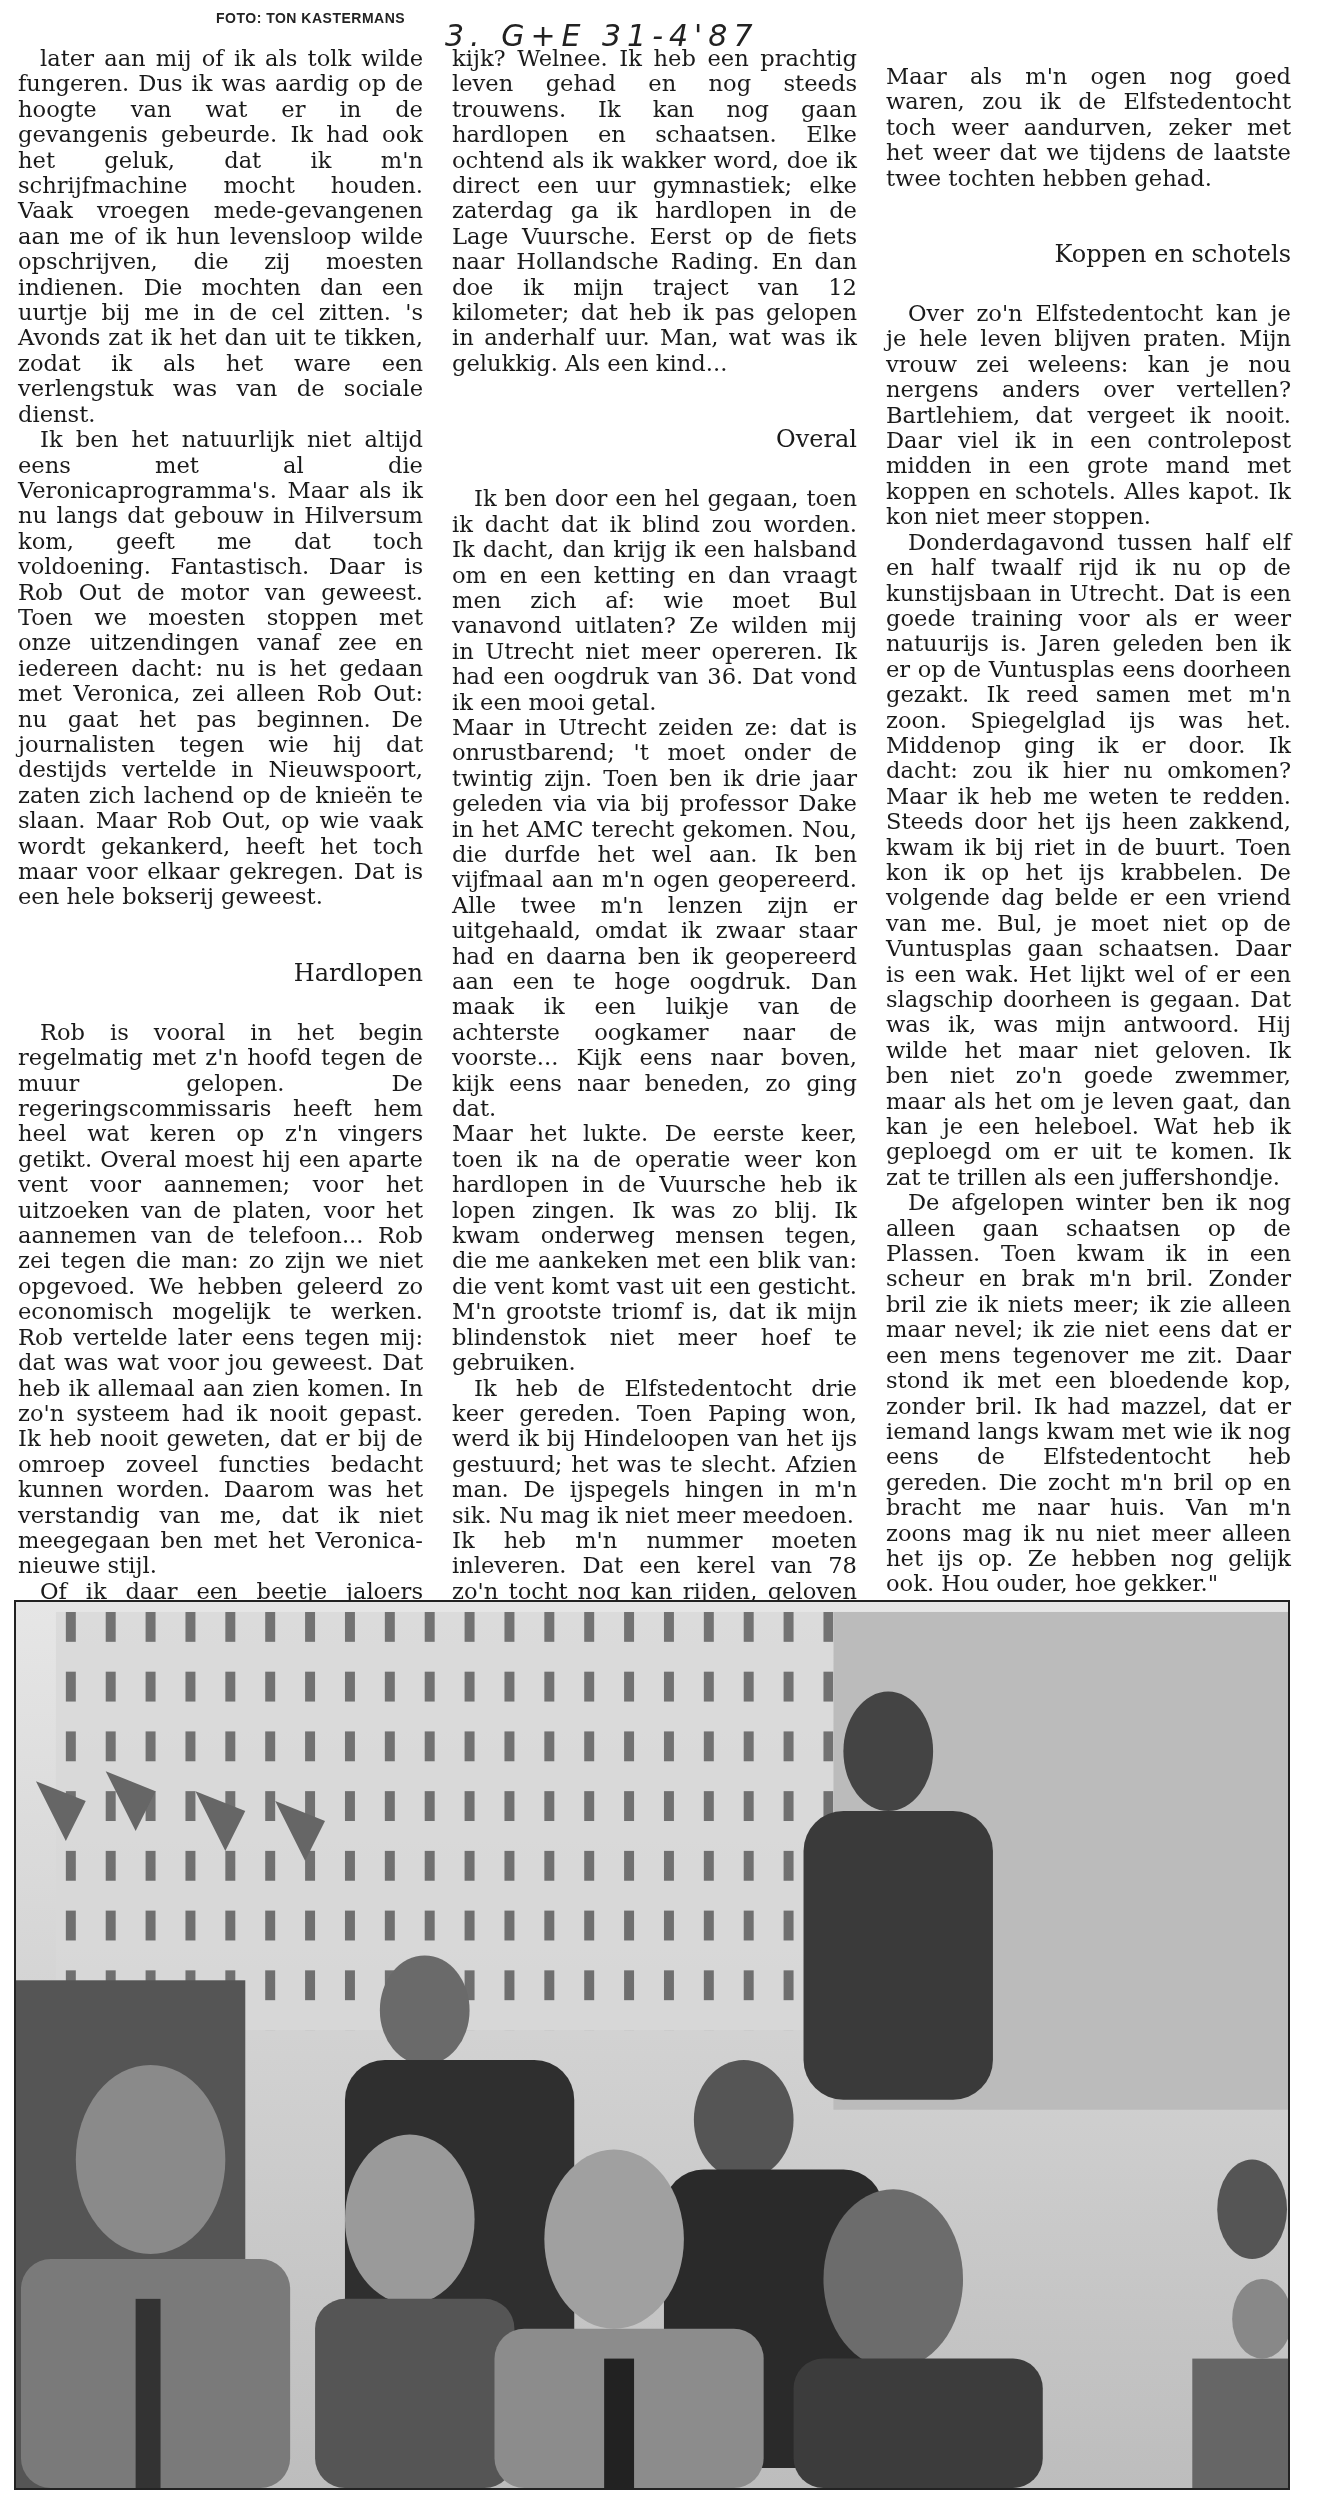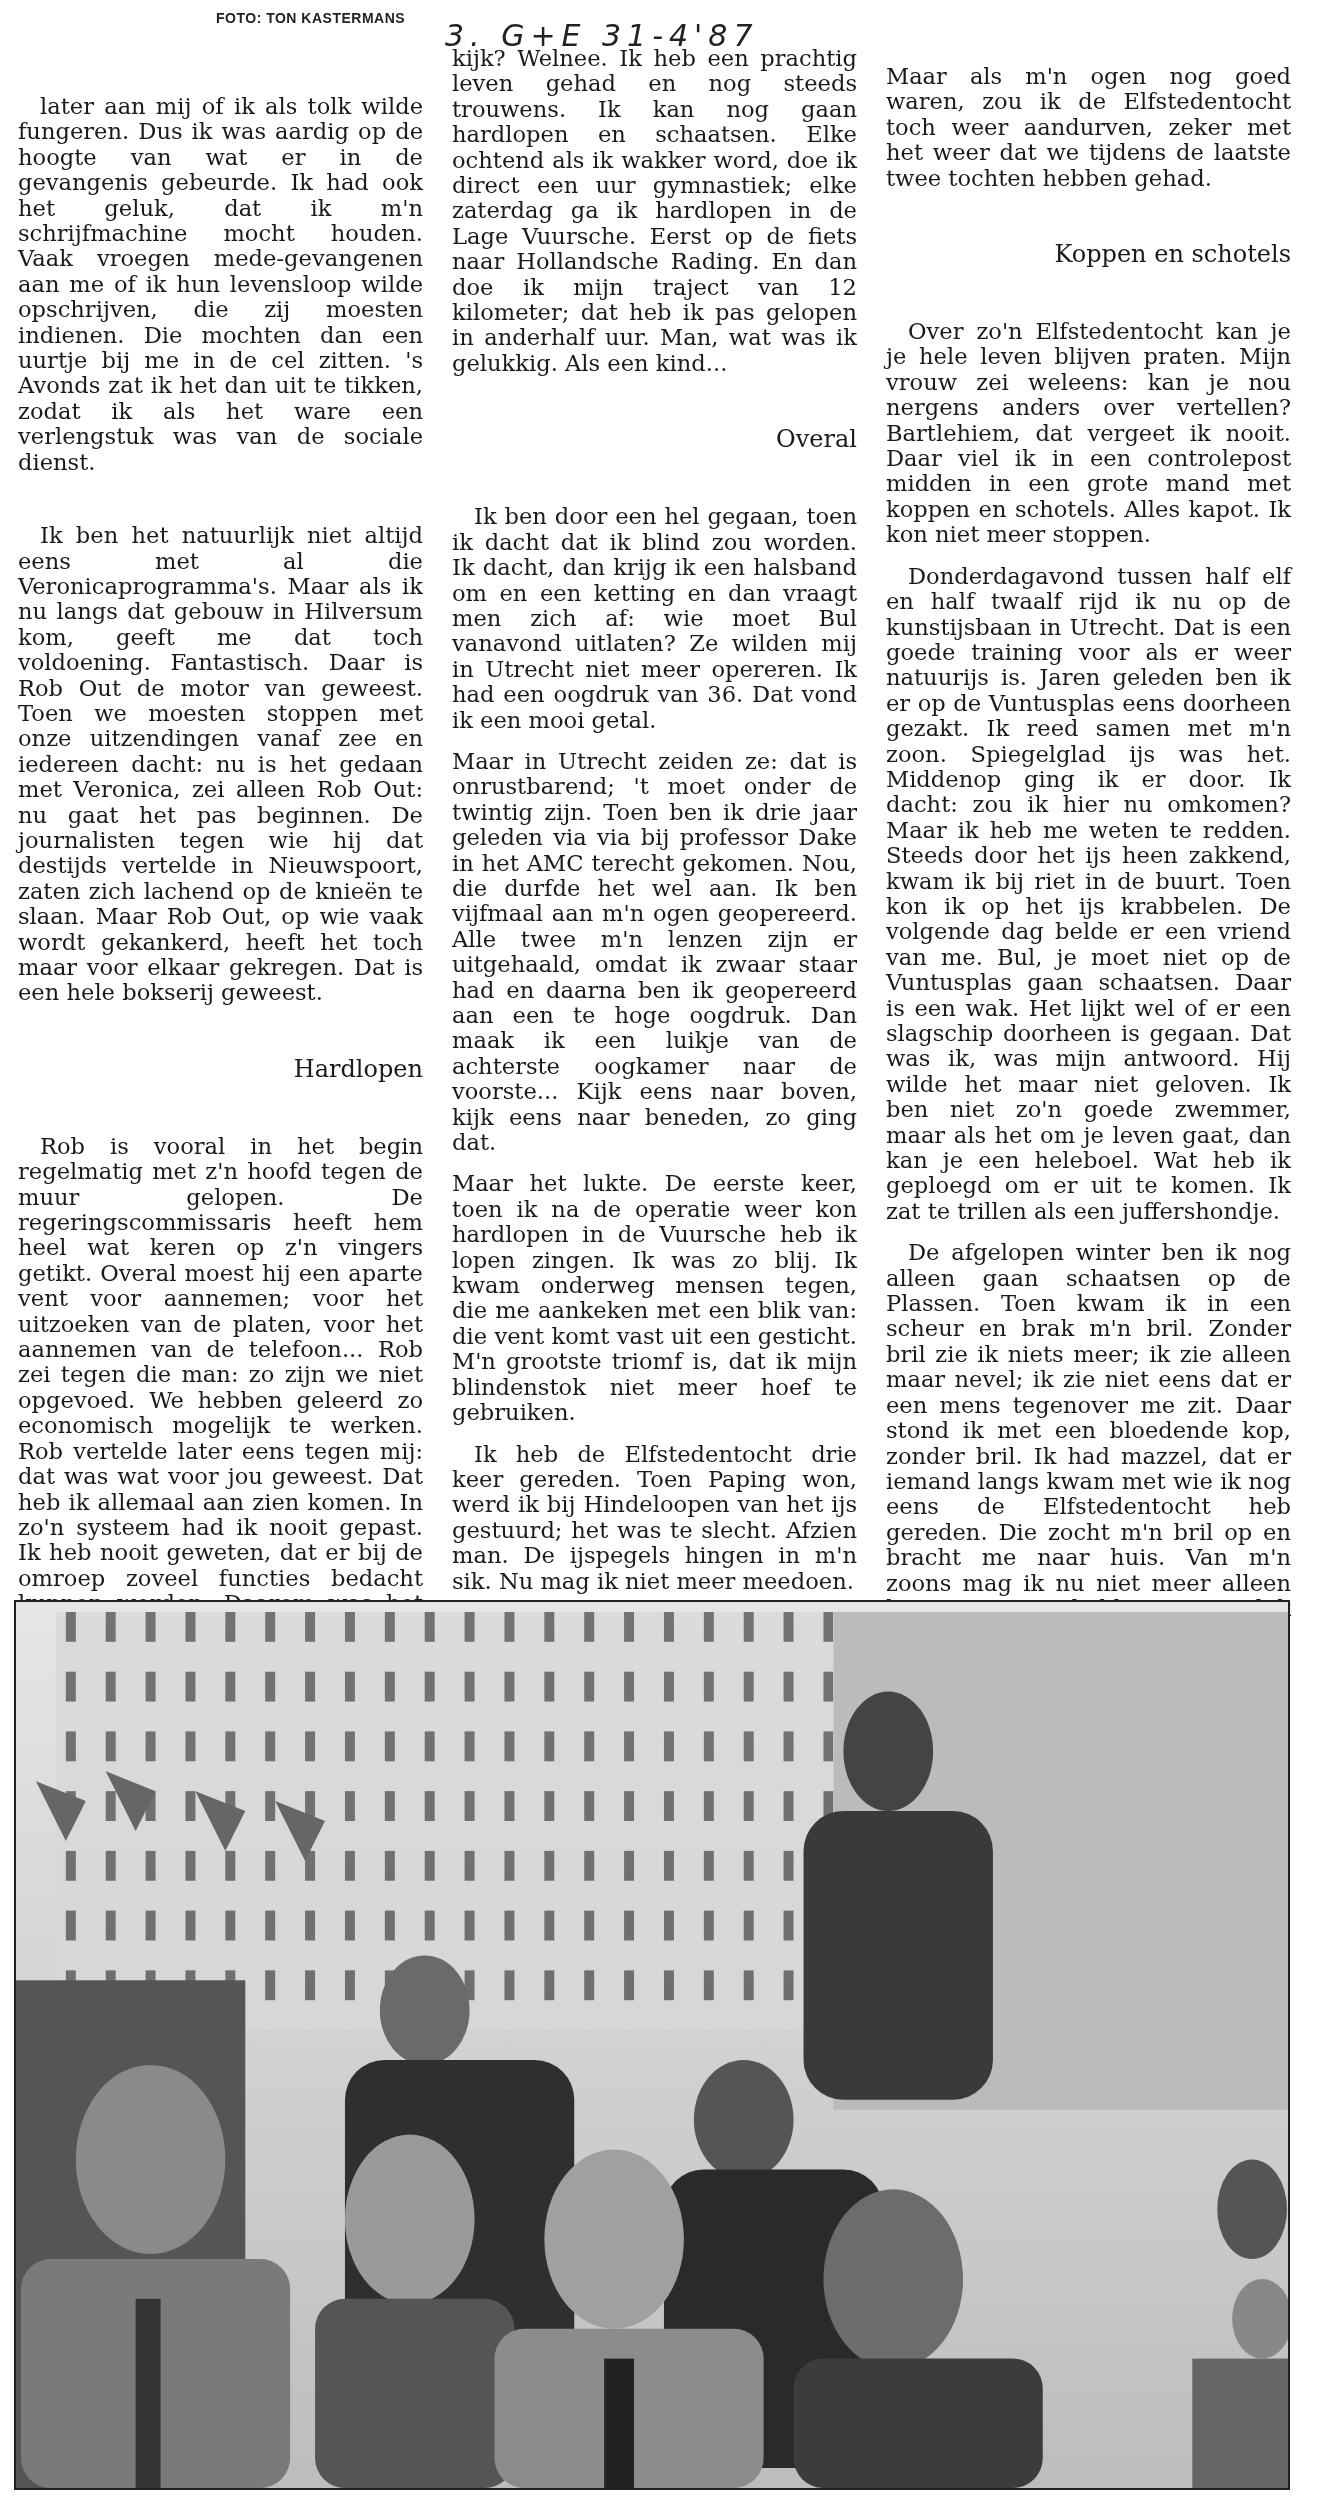--- a/index.html
+++ b/index.html
@@ -4,22 +4,22 @@
 <style>
   html, body { margin: 0; padding: 0; background: #ffffff; }
   body { width: 1318px; height: 2500px; position: relative; overflow: hidden;
          font-family: "DejaVu Serif", "Liberation Serif", serif; color: #1a1a1a; }
   .credit { position: absolute; left: 216px; top: 10px; font-family: "Liberation Sans", sans-serif;
             font-size: 14px; font-weight: bold; letter-spacing: 0.5px; color: #222; }
   .handwritten { position: absolute; left: 445px; top: 18px; font-family: "DejaVu Sans", sans-serif;
                  font-size: 30px; color: #222; letter-spacing: 6px; font-style: italic; }
   .col { position: absolute; width: 405px; font-size: 22.6px; line-height: 25.4px; text-align: justify; }
   .col p { margin: 0; }
-  .col p.ind { text-indent: 22px; margin-top: 48px; }
-  .col p.gap { margin-top: 16px; }
+  .col p.ind { text-indent: 22px; }
+  .col p.gap { }
   #col1 { left: 18px; top: 46px; }
   #col2 { left: 452px; top: 46px; }
   #col3 { left: 886px; top: 46px; }
   .subhead { text-align: right; font-size: 24px; line-height: 34px; margin: 46px 0 30px 0 !important; }
   .caption { font-style: italic; margin-top: 36px !important; text-align: left; }
   .photo { position: absolute; left: 14px; top: 1600px; width: 1276px; height: 890px;
            border: 2px solid #222; box-sizing: border-box; overflow: hidden; background: #cfcfcf; }
   .photo svg { display: block; width: 100%; height: 100%; }
 </style>
 </head>

